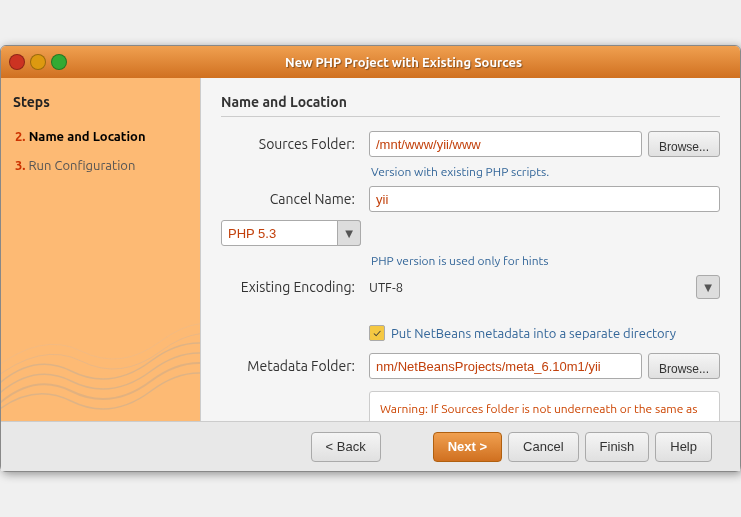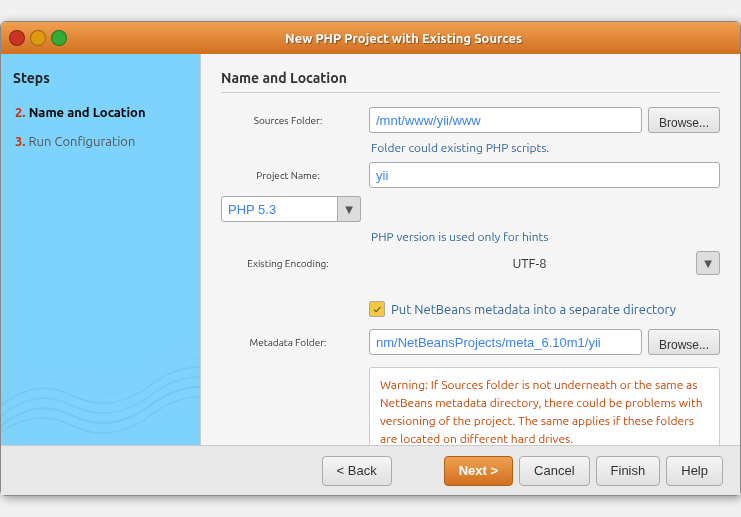--- a/index.html
+++ b/index.html
@@ -9,21 +9,21 @@
       background: #f0f0f0;
       display: flex;
       justify-content: center;
       align-items: center;
       width: 741px;
       height: 517px;
       overflow: hidden;
     }
     .window {
       width: 741px;
-      height: 475px;
+      height: 427px;
       background: #f5f5f5;
       border: 1px solid #888;
       border-radius: 6px;
       display: flex;
       flex-direction: column;
       box-shadow: 2px 2px 10px rgba(0,0,0,0.4);
     }
     .titlebar {
       background: linear-gradient(to bottom, #f0a050, #d07020);
       height: 32px;
@@ -56,21 +56,21 @@
       flex: 1;
       text-align: center;
     }
     .content {
       display: flex;
       flex: 1;
       overflow: hidden;
     }
     .sidebar {
       width: 200px;
-      background: #7dd3fc;
+      background: #fdba74;
       border-right: 1px solid #ccc;
       padding: 16px 12px;
       position: relative;
       overflow: hidden;
     }
     .sidebar-title {
       font-weight: bold;
       font-size: 14px;
       margin-bottom: 12px;
       color: #222;
@@ -116,23 +116,23 @@
       padding-bottom: 6px;
       margin-bottom: 14px;
     }
     .form-grid {
       display: grid;
       grid-template-columns: 140px 1fr;
       gap: 8px 8px;
       align-items: center;
     }
     .form-label {
-      text-align: center;
-      color: #333;
-      font-size: 10px;
+      text-align: right;
+      color: #333;
+      font-size: 14px;
       padding-right: 6px;
     }
     .hint-text {
       color: #336699;
       font-size: 12px;
       padding-left: 2px;
       grid-column: 2;
     }
     .input-row {
       display: flex;
@@ -140,21 +140,21 @@
       align-items: center;
     }
     .text-input {
       flex: 1;
       height: 26px;
       border: 1px solid #aaa;
       border-radius: 3px;
       padding: 4px 6px;
       font-size: 13px;
       background: white;
-      color: #3b82f6;
+      color: #c2410c;
     }
     .select-wrapper {
       flex: 1;
       position: relative;
     }
     .select-arrow {
       position: absolute;
       right: 0;
       top: 0;
       height: 26px;
@@ -177,21 +177,20 @@
       border-radius: 3px;
       font-size: 12px;
       cursor: pointer;
       color: #333;
       white-space: nowrap;
     }
     .encoding-row {
       display: flex;
       align-items: center;
       gap: 6px;
-      text-align: center;
     }
     .encoding-text {
       flex: 1;
       font-size: 13px;
       color: #333;
     }
     .encoding-arrow {
       width: 24px;
       height: 24px;
       background: #ddd;
@@ -239,21 +238,21 @@
       flex: 1;
       overflow: hidden;
     }
     .bottom-bar {
       height: 50px;
       background: #e8e8e8;
       border-top: 1px solid #ccc;
       display: flex;
       align-items: center;
       justify-content: flex-end;
-      padding: 0 17px;
+      padding: 0 28px;
       gap: 6px;
     }
     .btn {
       height: 30px;
       padding: 0 14px;
       border-radius: 4px;
       font-size: 13px;
       cursor: pointer;
       border: 1px solid #aaa;
     }
@@ -315,24 +314,24 @@
 
         <div class="form-label">
           <span>Sources Folder:</span>
         </div>
         <div class="input-row">
           <input type="text" class="text-input" value="/mnt/www/yii/www" style="">
           <button class="btn-browse">Browse...</button>
         </div>
 
         <div></div>
-        <div class="hint-text">Folder could existing PHP scripts.</div>
+        <div class="hint-text">Version with existing PHP scripts.</div>
 
         <div class="form-label">
-          <span>Project Name:</span>
+          <span>Cancel Name:</span>
         </div>
         <input type="text" class="text-input" value="yii" style="">
 
         <div class="input-row">
           <div class="select-wrapper">
             <input type="text" class="text-input" style="width: 100%;" value="PHP 5.3">
             <div class="select-arrow">▼</div>
           </div>
         </div>
 

